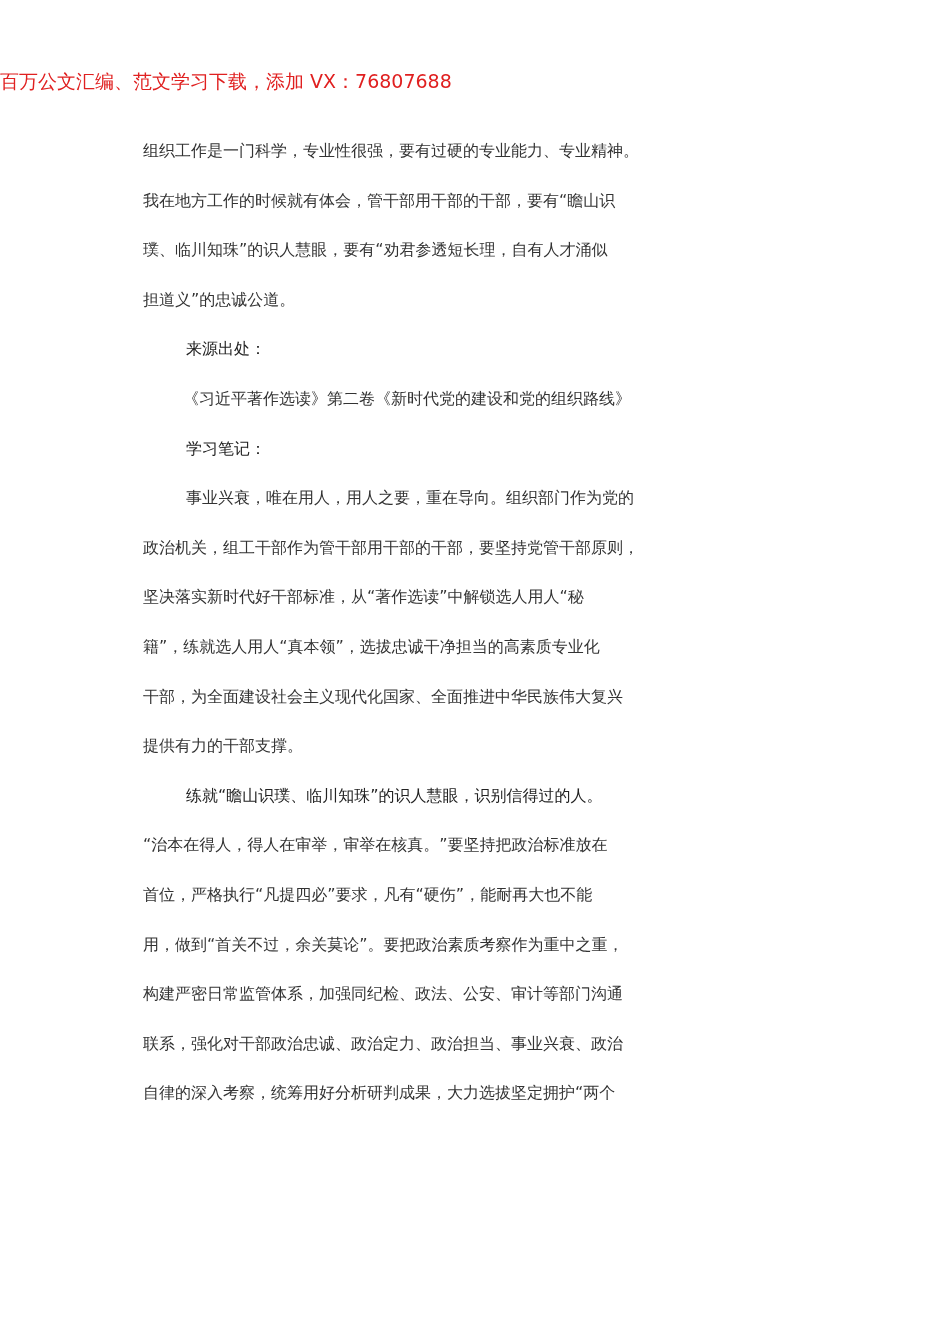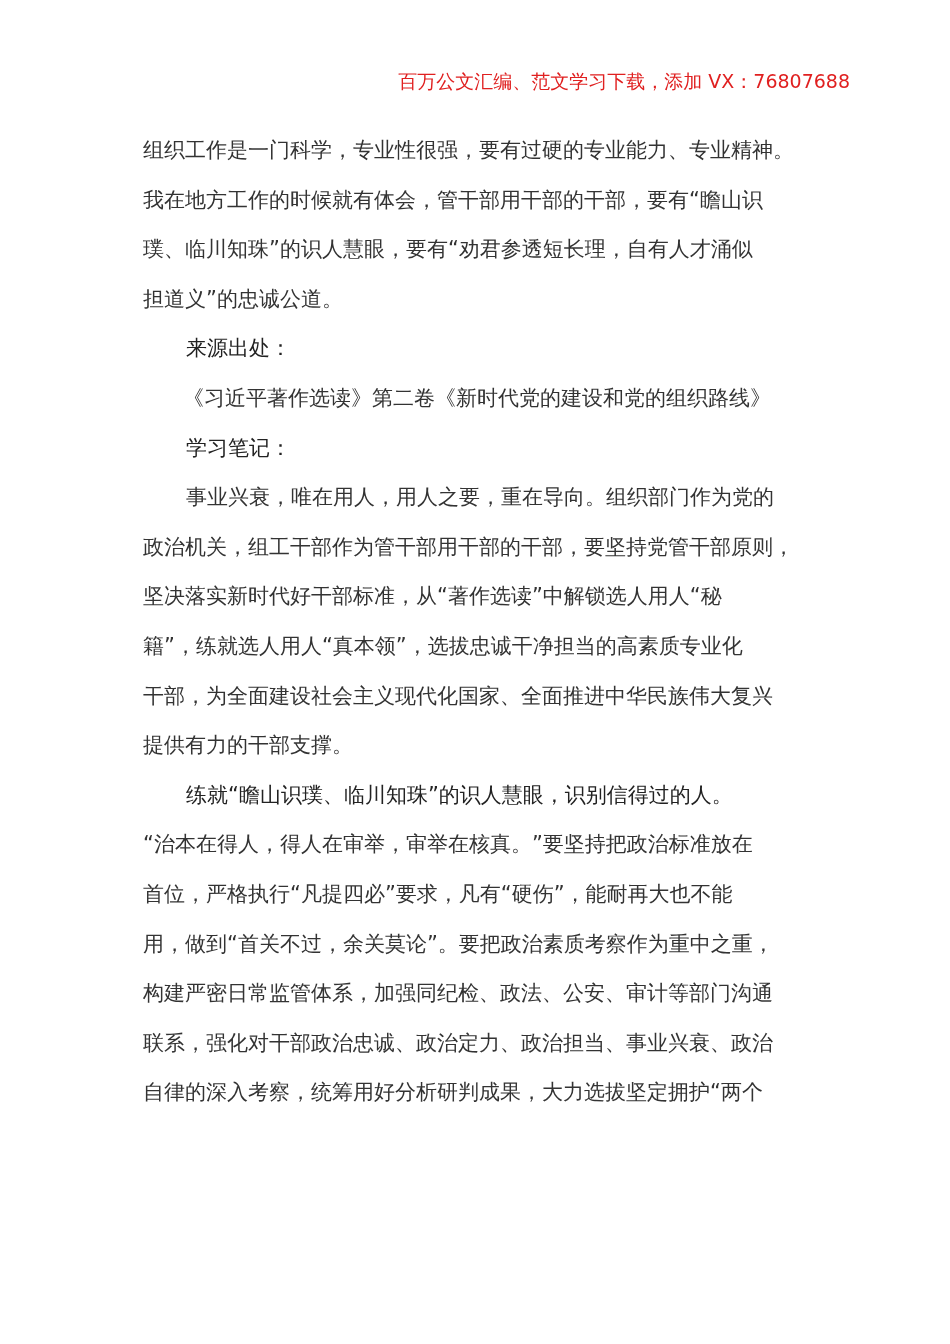--- a/index.html
+++ b/index.html
@@ -13,36 +13,36 @@
       position: relative;
       overflow: hidden;
       font-family: "DejaVu Sans", "Liberation Sans", sans-serif;
       color: #333333;
     }
     .header {
       position: absolute;
       top: 66px;
       left: 0;
       width: 850px;
-      text-align: right;
+      text-align: left;
       color: #e02020;
       font-size: 19px;
       line-height: 30px;
       letter-spacing: 0px;
     }
     .page {
       position: absolute;
       top: 126px;
       left: 143px;
       width: 668px;
     }
     .line {
       height: 49.6px;
       line-height: 49.6px;
-      font-size: 21px;
+      font-size: 16px;
       white-space: nowrap;
       overflow: visible;
     }
     .indent {
       padding-left: 43px;
     }
     .bold {
       font-weight: normal;
       color: #222222;
     }

